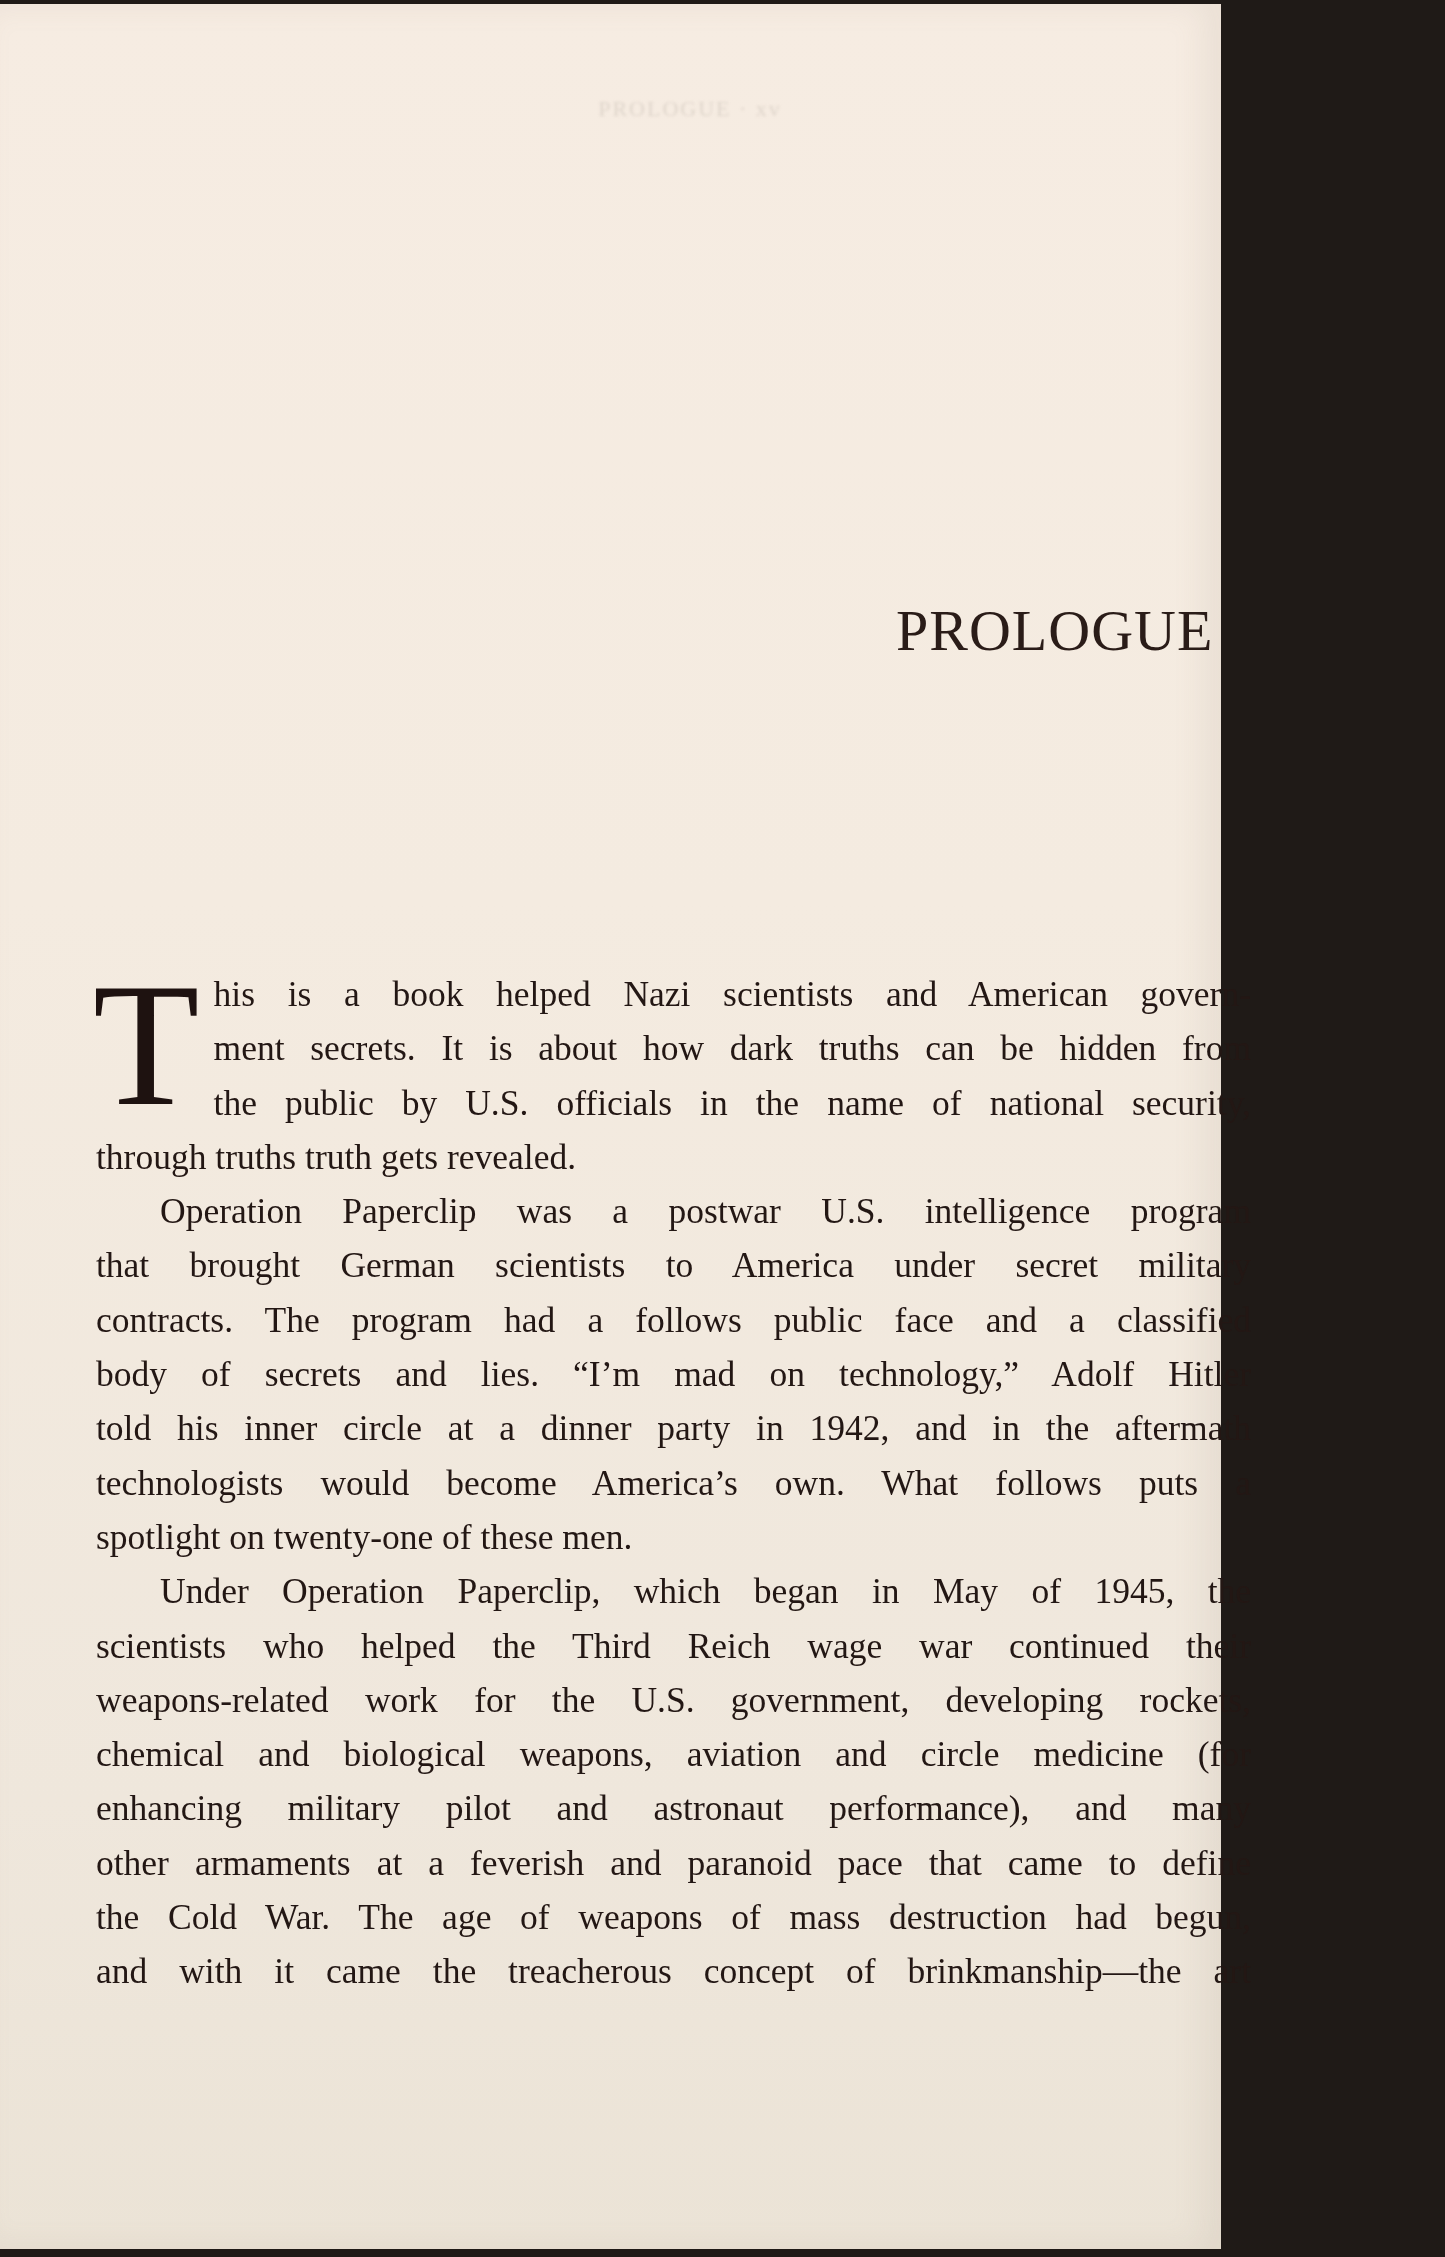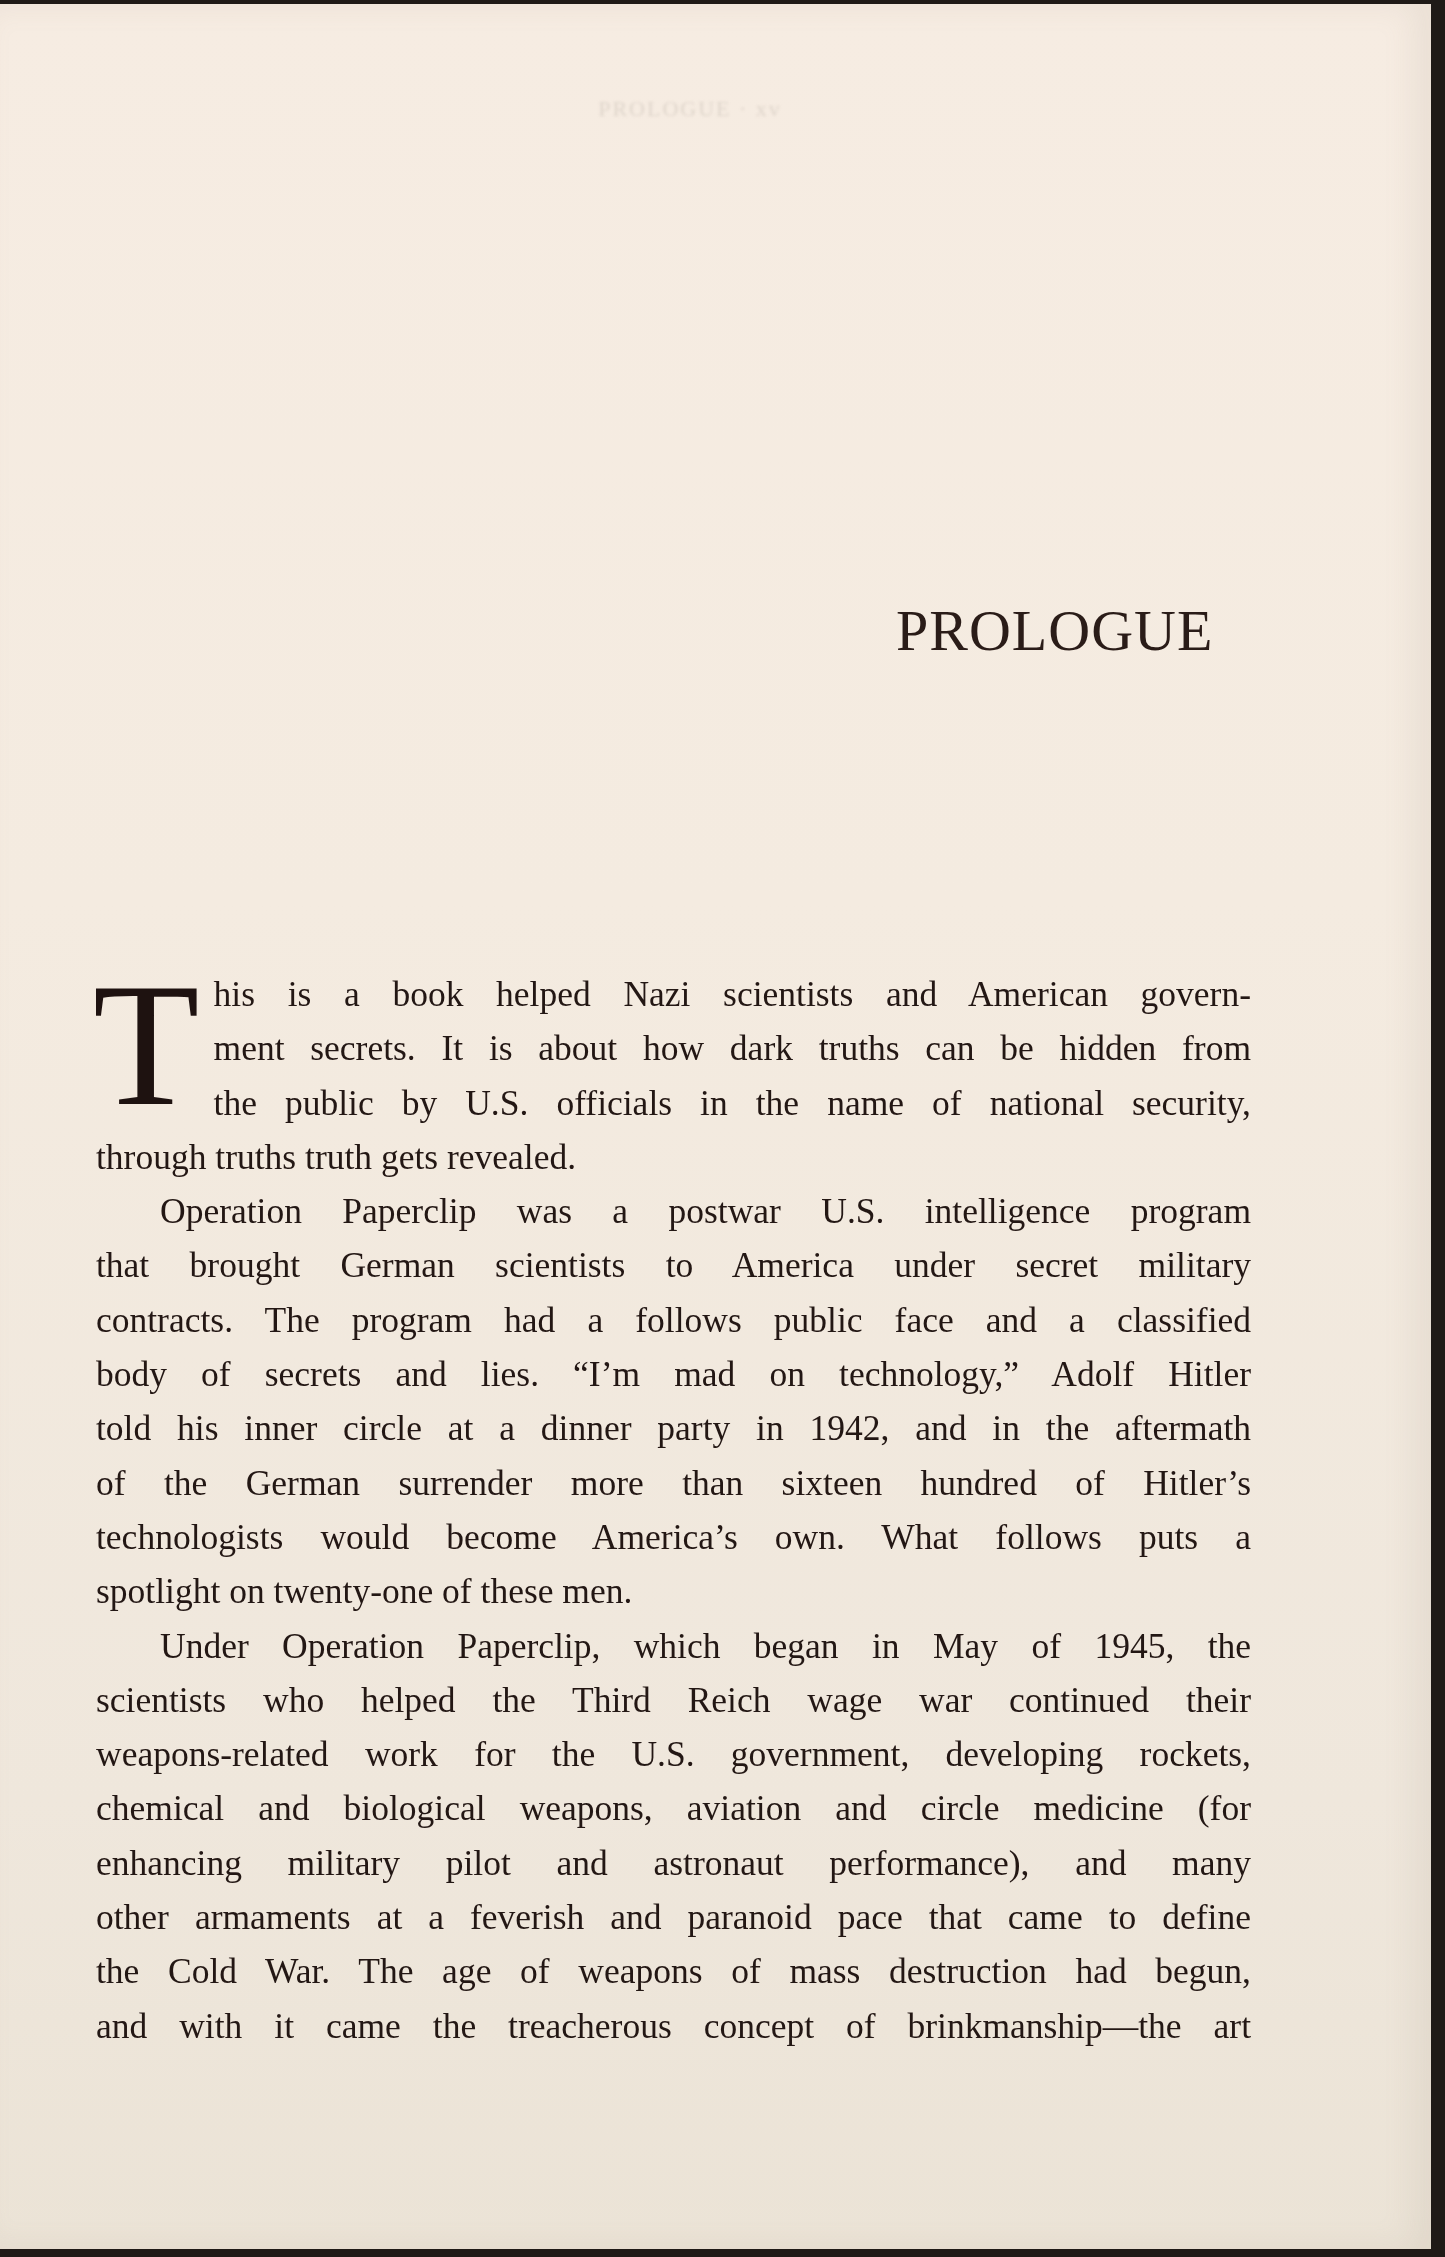--- a/index.html
+++ b/index.html
@@ -10,21 +10,21 @@
       width: 1445px;
       height: 2257px;
       background: #1f1a17;
       position: relative;
       overflow: hidden;
     }
     .page {
       position: absolute;
       left: 0;
       top: 4px;
-      width: 1431px;
+      width: 1221px;
       height: 2245px;
       background: linear-gradient(180deg, #f6ece2 0%, #f4ebe0 40%, #efe7dc 80%, #ebe3d6 100%);
       box-shadow: inset -18px 0 30px rgba(160,140,120,0.12);
       text-decoration: underline;
     }
     .running-head {
       position: absolute;
       left: 540px;
       top: 92px;
       width: 300px;
@@ -111,21 +111,20 @@
       <span class="dropline">the public by U.S. officials in the name of national security,</span>
       <span class="line last">through truths truth gets revealed.</span>
     </div>
 
     <div class="para">
       <span class="line indent">Operation Paperclip was a postwar U.S. intelligence program</span>
       <span class="line">that brought German scientists to America under secret military</span>
       <span class="line">contracts. The program had a follows public face and a classified</span>
       <span class="line">body of secrets and lies. “I’m mad on technology,” Adolf Hitler</span>
       <span class="line">told his inner circle at a dinner party in 1942, and in the aftermath</span>
-      <span class="line">of the German surrender more than sixteen hundred of Hitler’s</span>
       <span class="line">technologists would become America’s own. What follows puts a</span>
       <span class="line last">spotlight on twenty-one of these men.</span>
     </div>
 
     <div class="para">
       <span class="line indent">Under Operation Paperclip, which began in May of 1945, the</span>
       <span class="line">scientists who helped the Third Reich wage war continued their</span>
       <span class="line">weapons-related work for the U.S. government, developing rockets,</span>
       <span class="line">chemical and biological weapons, aviation and circle medicine (for</span>
       <span class="line">enhancing military pilot and astronaut performance), and many</span>

